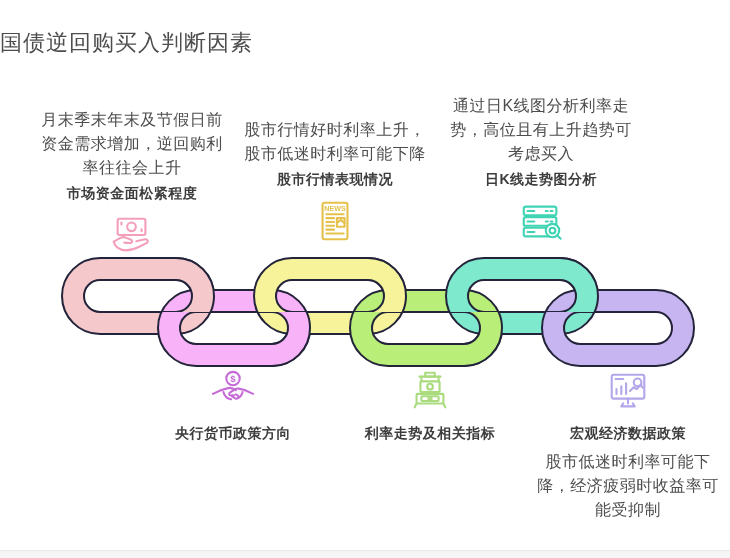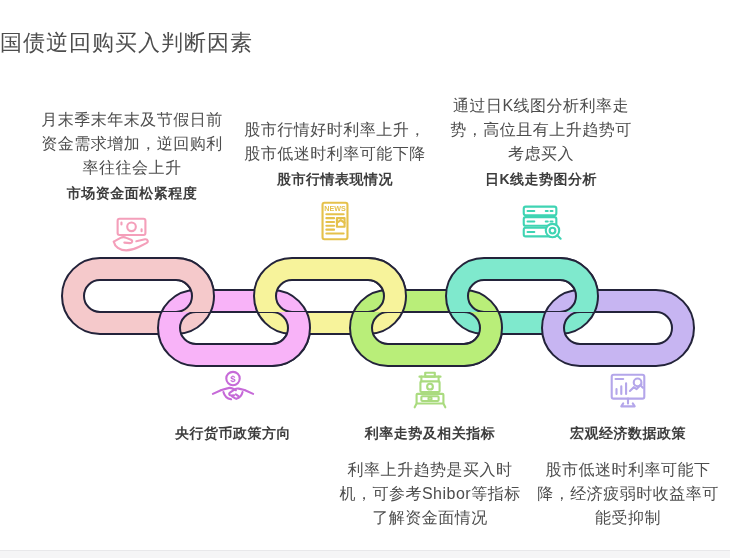--- a/index.html
+++ b/index.html
@@ -9,21 +9,21 @@
          font-size:22px;font-weight:normal;letter-spacing:1px;color:var(--c-title);}
   .factor{position:absolute;width:186px;display:flex;flex-direction:column;align-items:center;
           text-align:center;}
   .factor .desc{margin:0;font-size:16px;line-height:24px;letter-spacing:.5px;color:var(--c-body);}
   .factor .heading{margin:0;font-size:14px;line-height:26px;letter-spacing:.5px;font-weight:bold;
           color:var(--c-heading);}
   .top-factor{justify-content:flex-end;}
   .icon-wrap{width:46px;height:46px;}
   .top-factor .icon-wrap{margin-top:6px;}
   .bottom-factor .icon-wrap{margin-bottom:6px;}
-  .bottom-factor .heading{margin-bottom:12px;}
+  .bottom-factor .heading{margin-bottom:4px;}
   .f1{left:39px;bottom:300px;}
   .f2{left:242px;bottom:314px;}
   .f3{left:448px;bottom:314px;}
   .f4{left:140px;top:368px;}
   .f5{left:337px;top:368px;}
   .f6{left:535px;top:368px;}
   .chain{position:absolute;left:40px;top:252px;width:660px;height:118px;}
   .footer-bar{position:absolute;left:0;right:0;bottom:0;height:7px;background:var(--c-footer);
           border-top:1px solid #e8e8ea;}
   svg.icon{display:block;width:100%;height:100%;}
@@ -146,21 +146,20 @@
           <rect x="14" y="14" width="20" height="11" rx="1"></rect>
           <circle cx="24" cy="19.5" r="3"></circle>
           <rect x="10" y="27" width="28" height="10" rx="1"></rect>
           <rect x="15" y="29.5" width="18" height="5" rx="1"></rect>
           <circle cx="24" cy="32" r="1.6"></circle>
           <path d="M10 37 l-2 4 M38 37 l2 4"></path>
         </g>
       </svg>
     </div>
     <h2 class="heading">利率走势及相关指标</h2>
-    <p class="desc">利率上升趋势是买入时机，可参考Shibor等指标了解资金面情况</p>
   </div>
 
   <div class="factor bottom-factor f6">
     <div class="icon-wrap">
       <svg class="icon" viewBox="0 0 48 48">
         <g fill="none" stroke-width="2.2" stroke-linecap="round" stroke-linejoin="round" stroke="#b4a6ea">
           <rect x="7" y="7" width="34" height="25" rx="2"></rect>
           <path d="M11 11.5 h8"></path>
           <path d="M12 27 v-5 M17 27 v-8 M22 27 v-11"></path>
           <path d="M26 24 l4 -4 3 2 5 -5"></path>

